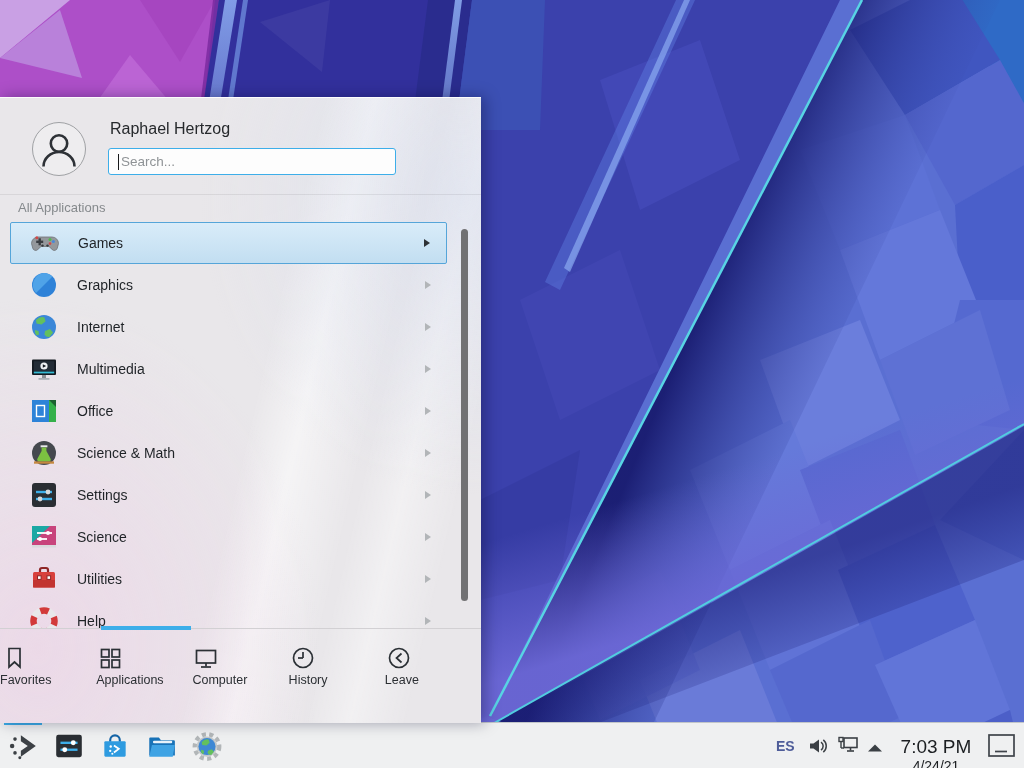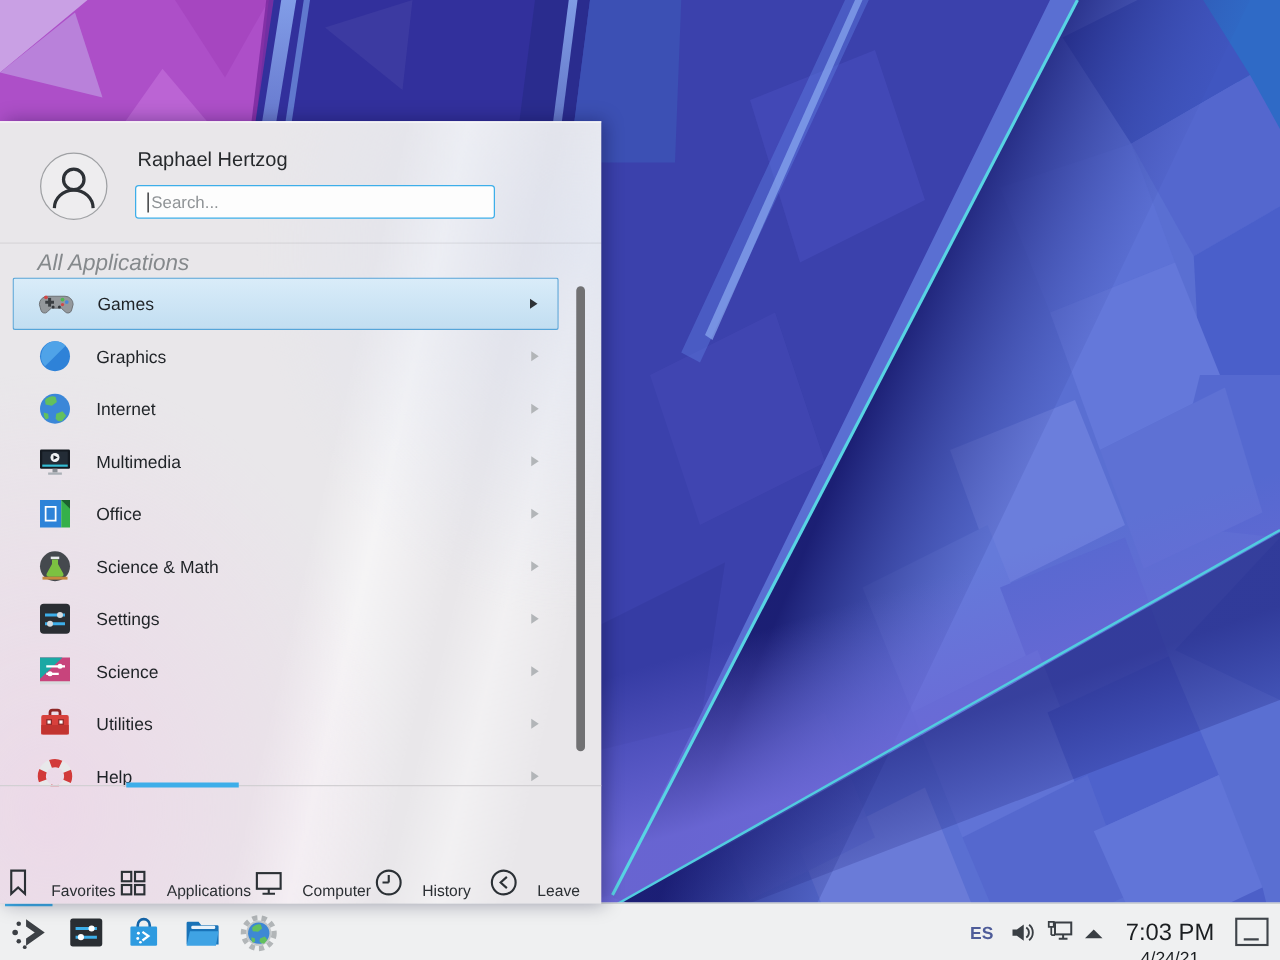--- a/index.html
+++ b/index.html
@@ -20,40 +20,40 @@
   .avatar{position:absolute;left:32px;top:24px;width:52px;height:52px;border:1px solid #9fa1a4;
     border-radius:50%;background:rgba(255,255,255,.25);}
   .username{position:absolute;left:110px;top:22px;font-size:16px;color:#26292c;}
   .searchwrap{position:absolute;left:108px;top:50px;width:288px;height:27px;
     background:#fdfdfd;border:1px solid #3daee9;border-radius:3px;box-sizing:border-box;}
   .searchwrap input{position:absolute;inset:0;border:0;background:transparent;outline:none;
     font-family:"Liberation Sans",sans-serif;font-size:13.5px;color:#232629;padding:0 8px 0 12px;}
   .searchwrap input::placeholder{color:#8f9396;opacity:1;}
   .caret{position:absolute;left:9px;top:5px;width:1px;height:16px;background:#17191b;}
   .header-sep{position:absolute;left:0;top:96px;width:100%;height:1px;background:rgba(0,0,0,.07);}
-  .section-label{position:absolute;left:30px;top:102px;font-size:18px;color:#85898c;font-style:italic;}
+  .section-label{position:absolute;left:18px;top:102px;font-size:13px;color:#85898c;}
 
   .cat-list{position:absolute;left:10px;top:124px;width:437px;height:407px;overflow:hidden;}
   .row{position:relative;height:42px;display:flex;align-items:center;padding-left:18px;
     box-sizing:border-box;}
   .row.sel{background:linear-gradient(180deg,#d9ecf9,#c2def1);
     border:1px solid #55a5d9;border-radius:2px;}
   .cicon{width:32px;height:32px;flex:0 0 32px;}
   .cicon svg{display:block;}
   .clabel{margin-left:17px;font-size:14px;color:#1f2327;flex:1;}
   .arrow{width:0;height:0;border-top:4.5px solid transparent;border-bottom:4.5px solid transparent;
     border-left:6px solid #b2b5b8;margin-right:16px;}
   .row.sel .arrow{border-left-color:#2e3236;}
 
   .scrollbar{position:absolute;left:461px;top:131px;width:7px;height:372px;
     border-radius:3.5px;background:#717173;}
   .tab-sep{position:absolute;left:0;top:530px;width:100%;height:1px;background:#d2d0d3;}
   .tab-indicator{position:absolute;left:101px;top:528px;width:90px;height:4px;background:#3daee9;}
   .tabbar{position:absolute;left:0;top:534px;width:481px;height:88px;display:flex;}
-  .tab{flex:1;display:flex;flex-direction:row;align-items:flex-end;padding-top:12px;gap:13px;}
+  .tab{flex:1;display:flex;flex-direction:column;align-items:flex-start;padding-top:12px;gap:1px;}
   .tab span{font-size:12.5px;color:#2b2f33;}
 
   
   #taskbar{position:absolute;left:0;top:722px;width:1024px;height:46px;z-index:4;
     background:#eff0f1;border-top:1px solid #c2c6c9;box-sizing:border-box;}
   .task-active-line{position:absolute;left:4px;top:-1px;width:38px;height:3px;background:#3daee9;}
   .launcher{position:absolute;top:7px;width:32px;height:32px;}
   .tray-es{position:absolute;left:776px;top:15px;font-size:14px;font-weight:bold;color:#4e5c99;}
   .tray-icon{position:absolute;}
   .clockblock{position:absolute;left:888px;top:12px;width:96px;display:flex;

